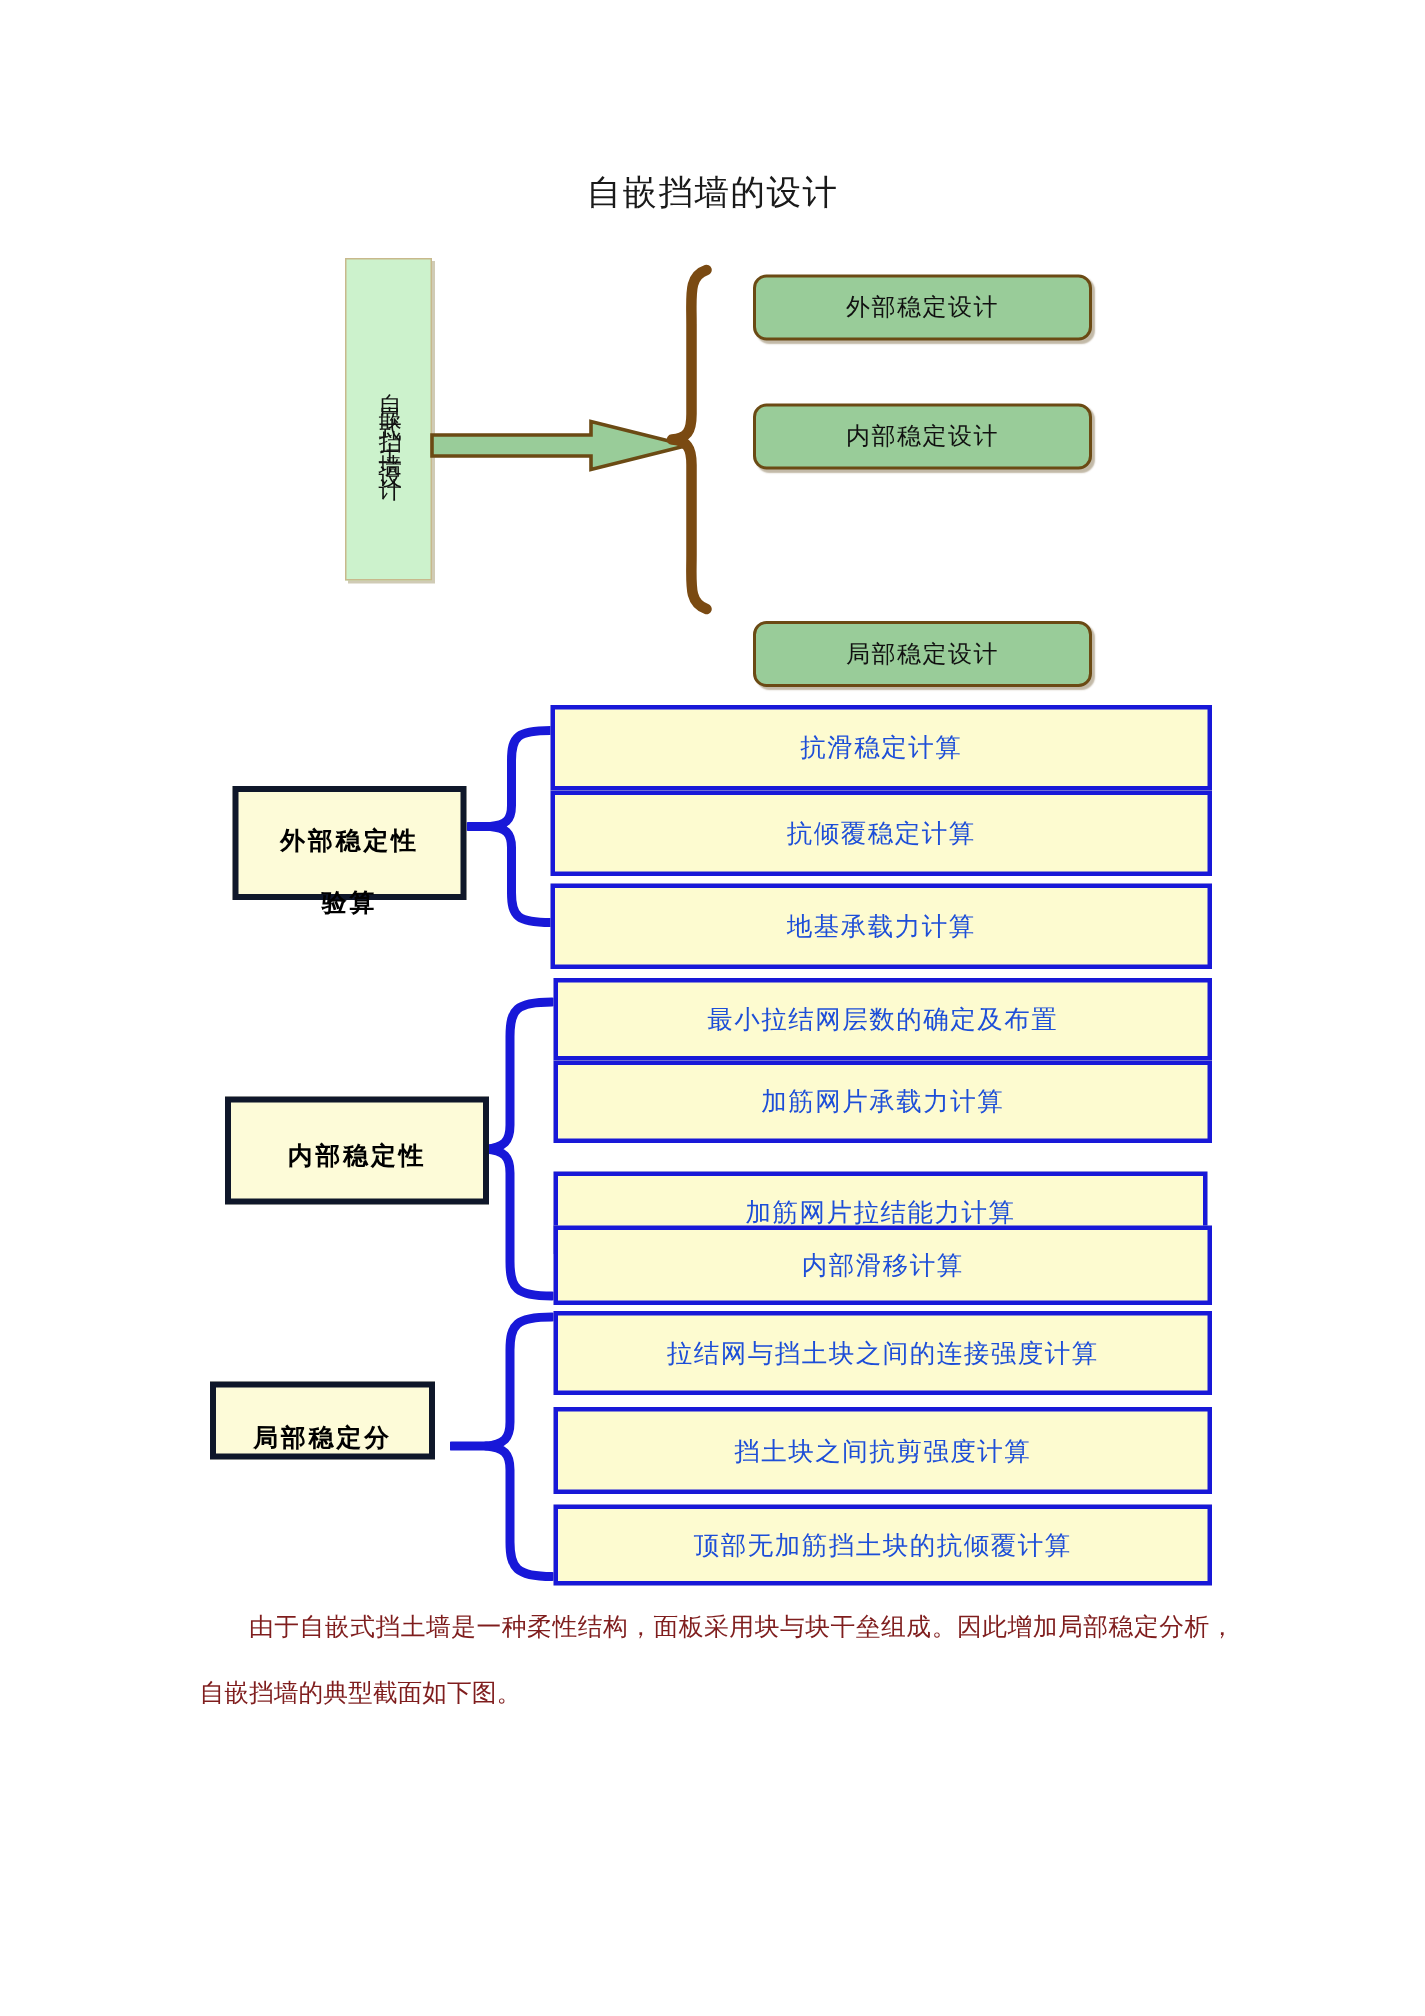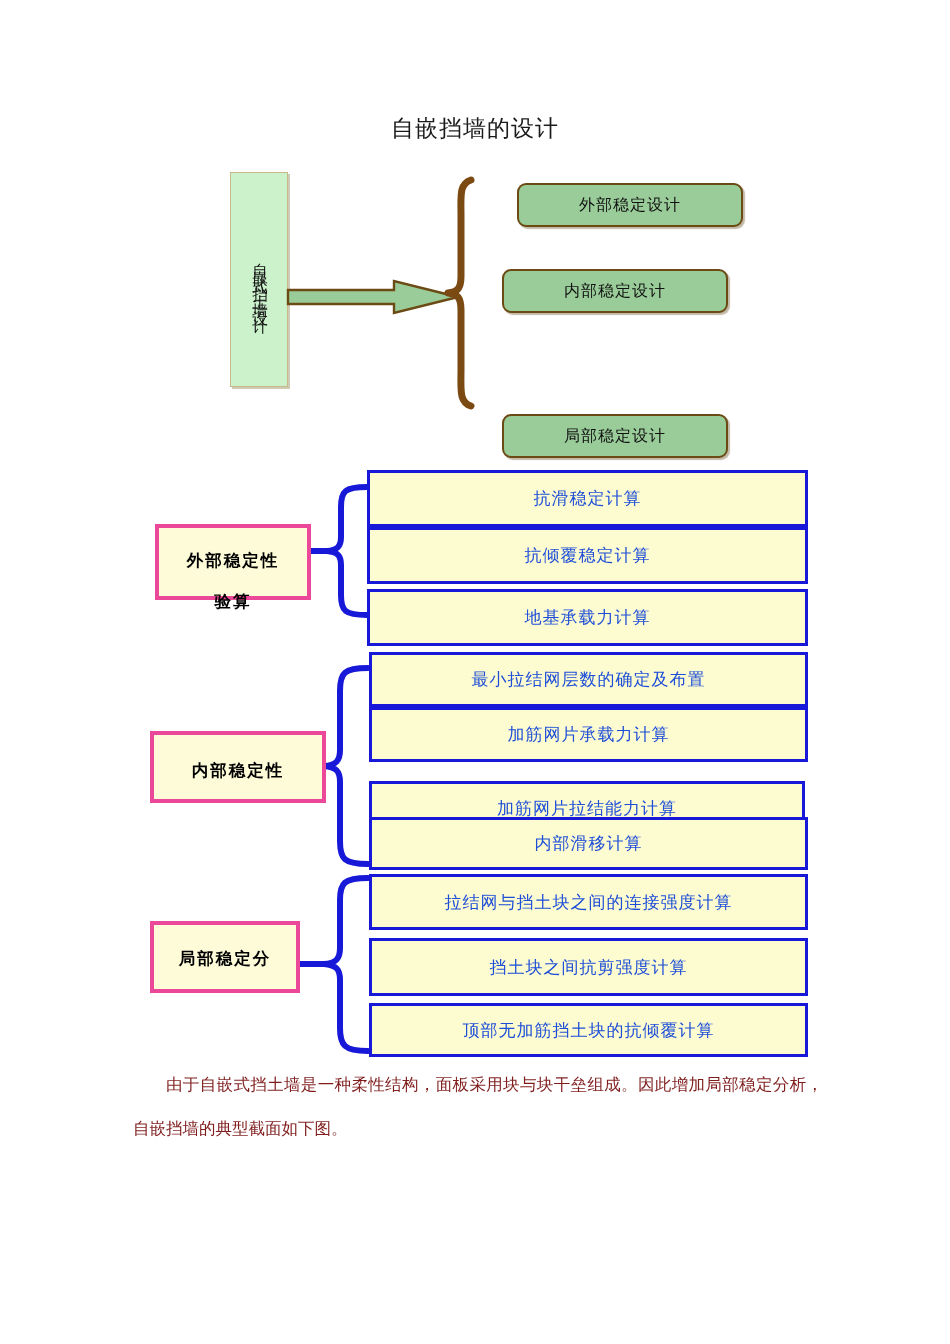--- a/index.html
+++ b/index.html
@@ -99,37 +99,37 @@
     border-radius: 9px;
     box-shadow: 2px 2px 1px rgba(120,100,60,0.45);
     box-sizing: border-box;
     display: flex;
     align-items: center;
     justify-content: center;
     font-size: 16px;
     letter-spacing: 1px;
     color: #111;
   }
-  .green-pill.g1 { top: 183px; margin-left: 15px; }
+  .green-pill.g1 { top: 183px; }
   .green-pill.g2 { top: 269px; }
   .green-pill.g3 { top: 371px; margin-top: 43px; }
 
   
   .lower-diagram {
     position: absolute;
     left: 0;
     top: 0;
     width: 950px;
     height: 1344px;
   }
 
   .red-box {
     position: absolute;
     background: #fdfbd8;
-    border: 4px solid #ec4899;
+    border: 4px solid #0f172a;
     box-sizing: border-box;
     font-family: "DejaVu Sans", "Liberation Sans", sans-serif;
     font-weight: bold;
     font-size: 16.5px;
     letter-spacing: 2px;
     color: #000;
     text-align: center;
     z-index: 5;
   }
   .red-box .rb-line1 {
@@ -156,24 +156,24 @@
 
   #red-box-internal {
     left: 150px;
     top: 731px;
     width: 176px;
     height: 72px;
   }
   #red-box-internal .rb-line1 { top: 25px; }
 
   #red-box-local {
-    left: 150px;
+    left: 140px;
     top: 921px;
     width: 150px;
-    height: 72px;
+    height: 52px;
   }
   #red-box-local .rb-line1 { top: 23px; }
 
   .yellow-box {
     position: absolute;
     background: #fdfbd0;
     border: 3px solid #1818d8;
     box-sizing: border-box;
     display: flex;
     align-items: center;

